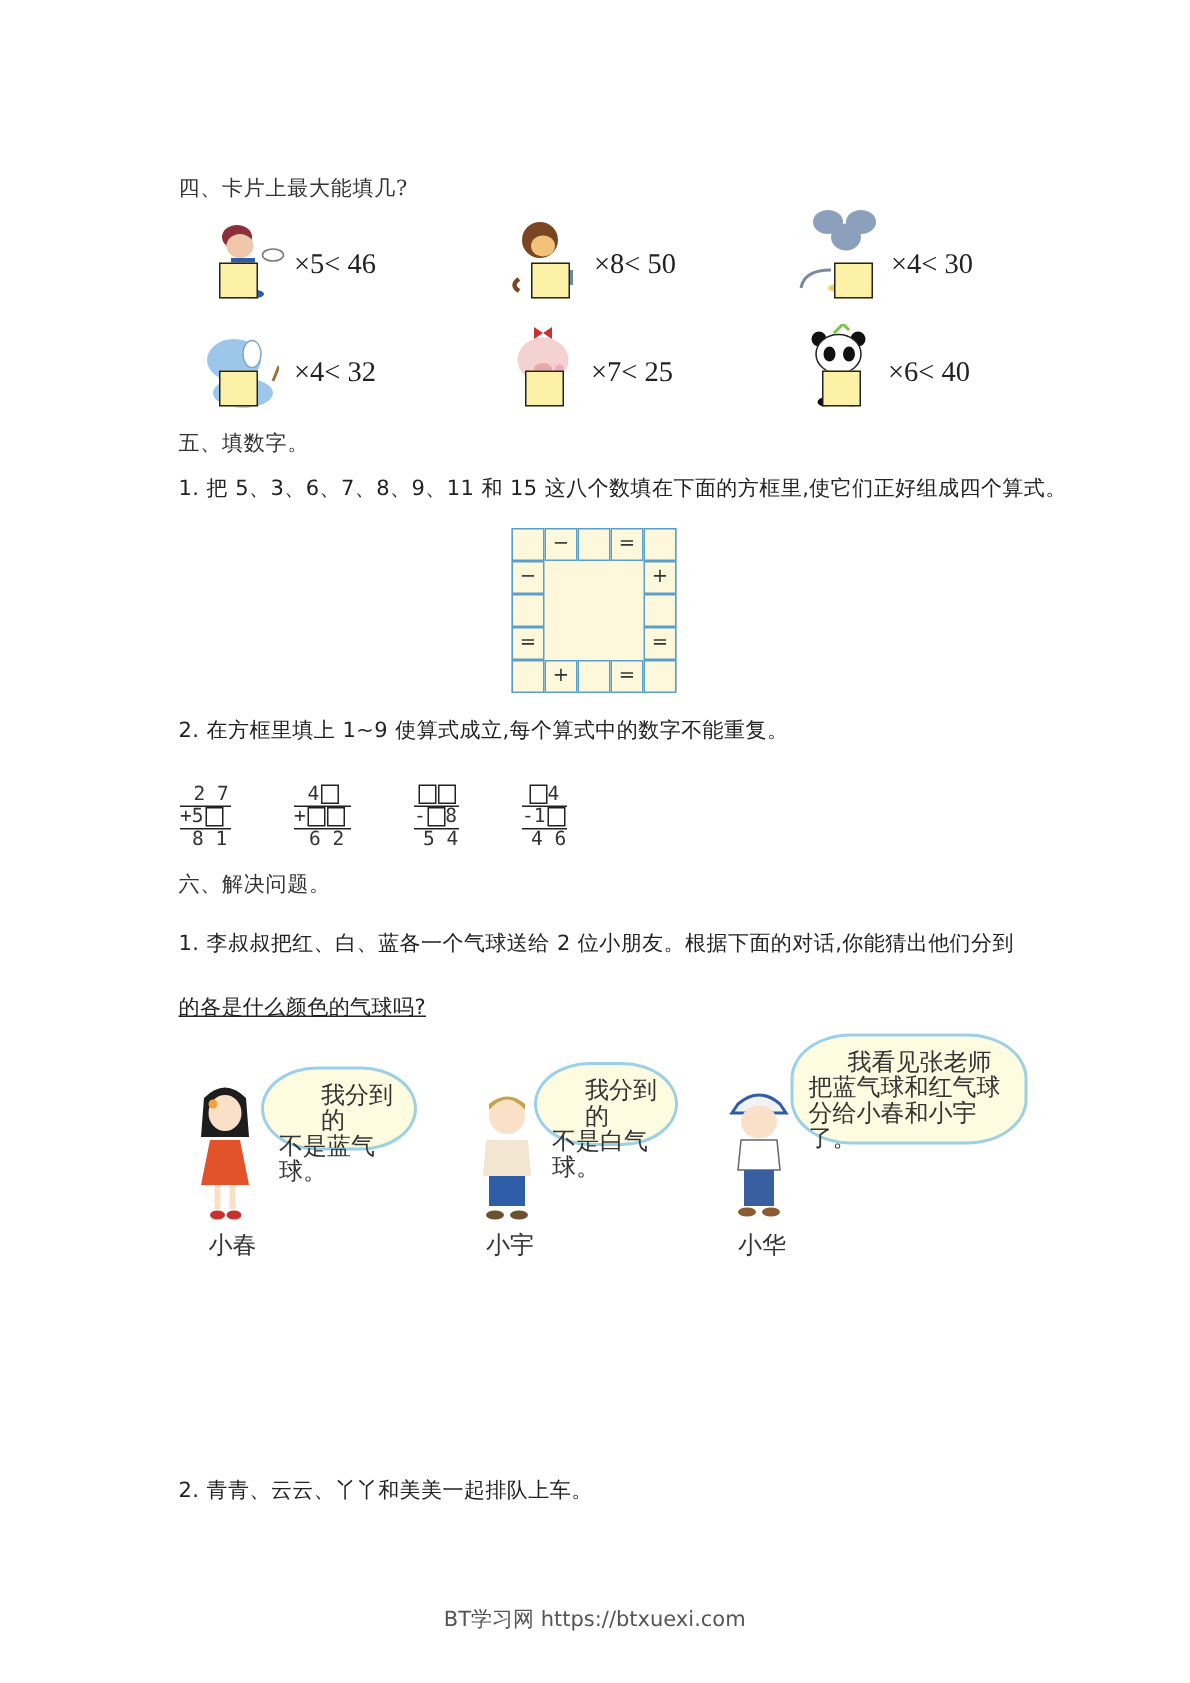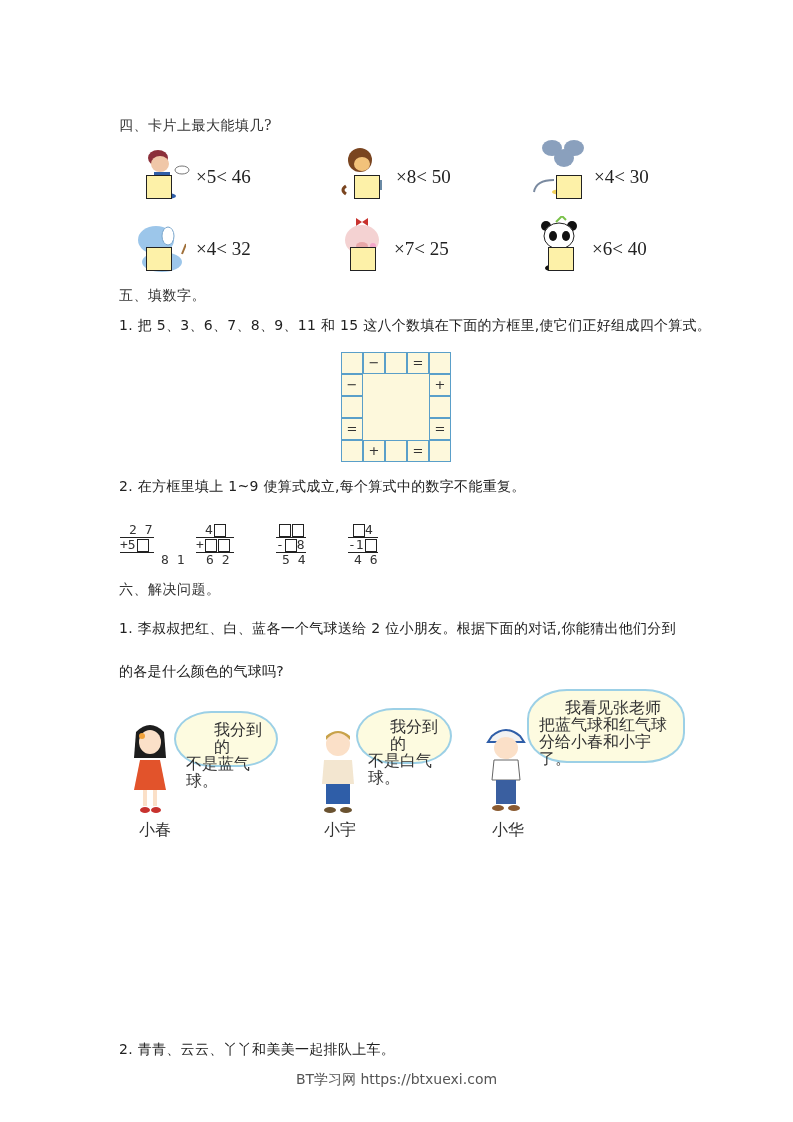--- a/index.html
+++ b/index.html
@@ -138,21 +138,21 @@
   <div class="cell" style="left:87px;top:87px;"></div>
 </div>
 
 <div class="abs qtext" style="left:119px;top:456px;margin-top:22px;">2. 在方框里填上 1~9 使算式成立,每个算式中的数字不能重复。</div>
 
 <div class="vcalc" style="left:120px;top:523px;width:34px;">
   <div class="vrow" style="padding-left:9px;">2 7</div>
   <div class="vline"></div>
   <div class="vrow">+5<span class="vbox"></span></div>
   <div class="vline"></div>
-  <div class="vrow" style="padding-left:8px;margin-left:33px;">8 1</div>
+  <div class="vrow" style="padding-left:8px;">8 1</div>
 </div>
 
 <div class="vcalc" style="left:196px;top:523px;width:38px;">
   <div class="vrow" style="padding-left:9px;">4<span class="vbox"></span></div>
   <div class="vline"></div>
   <div class="vrow">+<span class="vbox"></span><span class="vbox"></span></div>
   <div class="vline"></div>
   <div class="vrow" style="padding-left:10px;">6 2</div>
 </div>
 
@@ -167,21 +167,21 @@
 <div class="vcalc" style="left:348px;top:523px;width:30px;">
   <div class="vrow" style="padding-left:4px;"><span class="vbox"></span>4</div>
   <div class="vline"></div>
   <div class="vrow">-1<span class="vbox"></span></div>
   <div class="vline"></div>
   <div class="vrow" style="padding-left:6px;">4 6</div>
 </div>
 
 <div class="abs heading" style="left:119px;top:581px;">六、解决问题。</div>
 <div class="abs qtext" style="left:119px;top:620px;">1. 李叔叔把红、白、蓝各一个气球送给 2 位小朋友。根据下面的对话,你能猜出他们分到</div>
-<div class="abs qtext" style="left:119px;top:663px;">的各是什么颜色的气球吗?</div>
+<div class="abs qtext" style="left:119px;top:663px;text-decoration:underline;">的各是什么颜色的气球吗?</div>
 
 <svg class="abs" style="left:130px;top:722px;" width="46" height="96" viewBox="0 0 46 96">
   <path d="M6 10 q14 -14 28 0 l2 26 l-32 0 z" fill="#1d1d1d"></path>
   <ellipse cx="20" cy="20" rx="11" ry="12" fill="#fbe0c8"></ellipse>
   <circle cx="12" cy="14" r="3" fill="#f2a23a"></circle>
   <path d="M10 38 l20 0 l6 30 l-32 0 z" fill="#e2532b"></path>
   <rect x="13" y="68" width="4" height="16" fill="#fbe0c8"></rect>
     <rect x="23" y="68" width="4" height="16" fill="#fbe0c8"></rect>
   <ellipse cx="15" cy="88" rx="5" ry="3" fill="#c8322e"></ellipse>
     <ellipse cx="26" cy="88" rx="5" ry="3" fill="#c8322e"></ellipse>
@@ -215,15 +215,15 @@
     <ellipse cx="38" cy="84" rx="6" ry="3" fill="#8a5a30"></ellipse>
   <path d="M6 30 l10 6" stroke="#fff" stroke-width="5"></path>
 </svg>
 <div class="bubble" style="left:527px;top:689px;width:158px;height:74px;">
   <div style="padding-left:26px;">我看见张老师</div>
   <div>把蓝气球和红气球</div>
   <div>分给小春和小宇了。</div>
 </div>
 <div class="char-name" style="left:492px;top:820px;">小华</div>
 
-<div class="abs qtext" style="left:119px;top:1041px;">2. 青青、云云、丫丫和美美一起排队上车。</div>
+<div class="abs qtext" style="left:119px;top:985px;">2. 青青、云云、丫丫和美美一起排队上车。</div>
 
 <div class="footer">BT学习网 https://btxuexi.com</div>
 
 </body></html>

